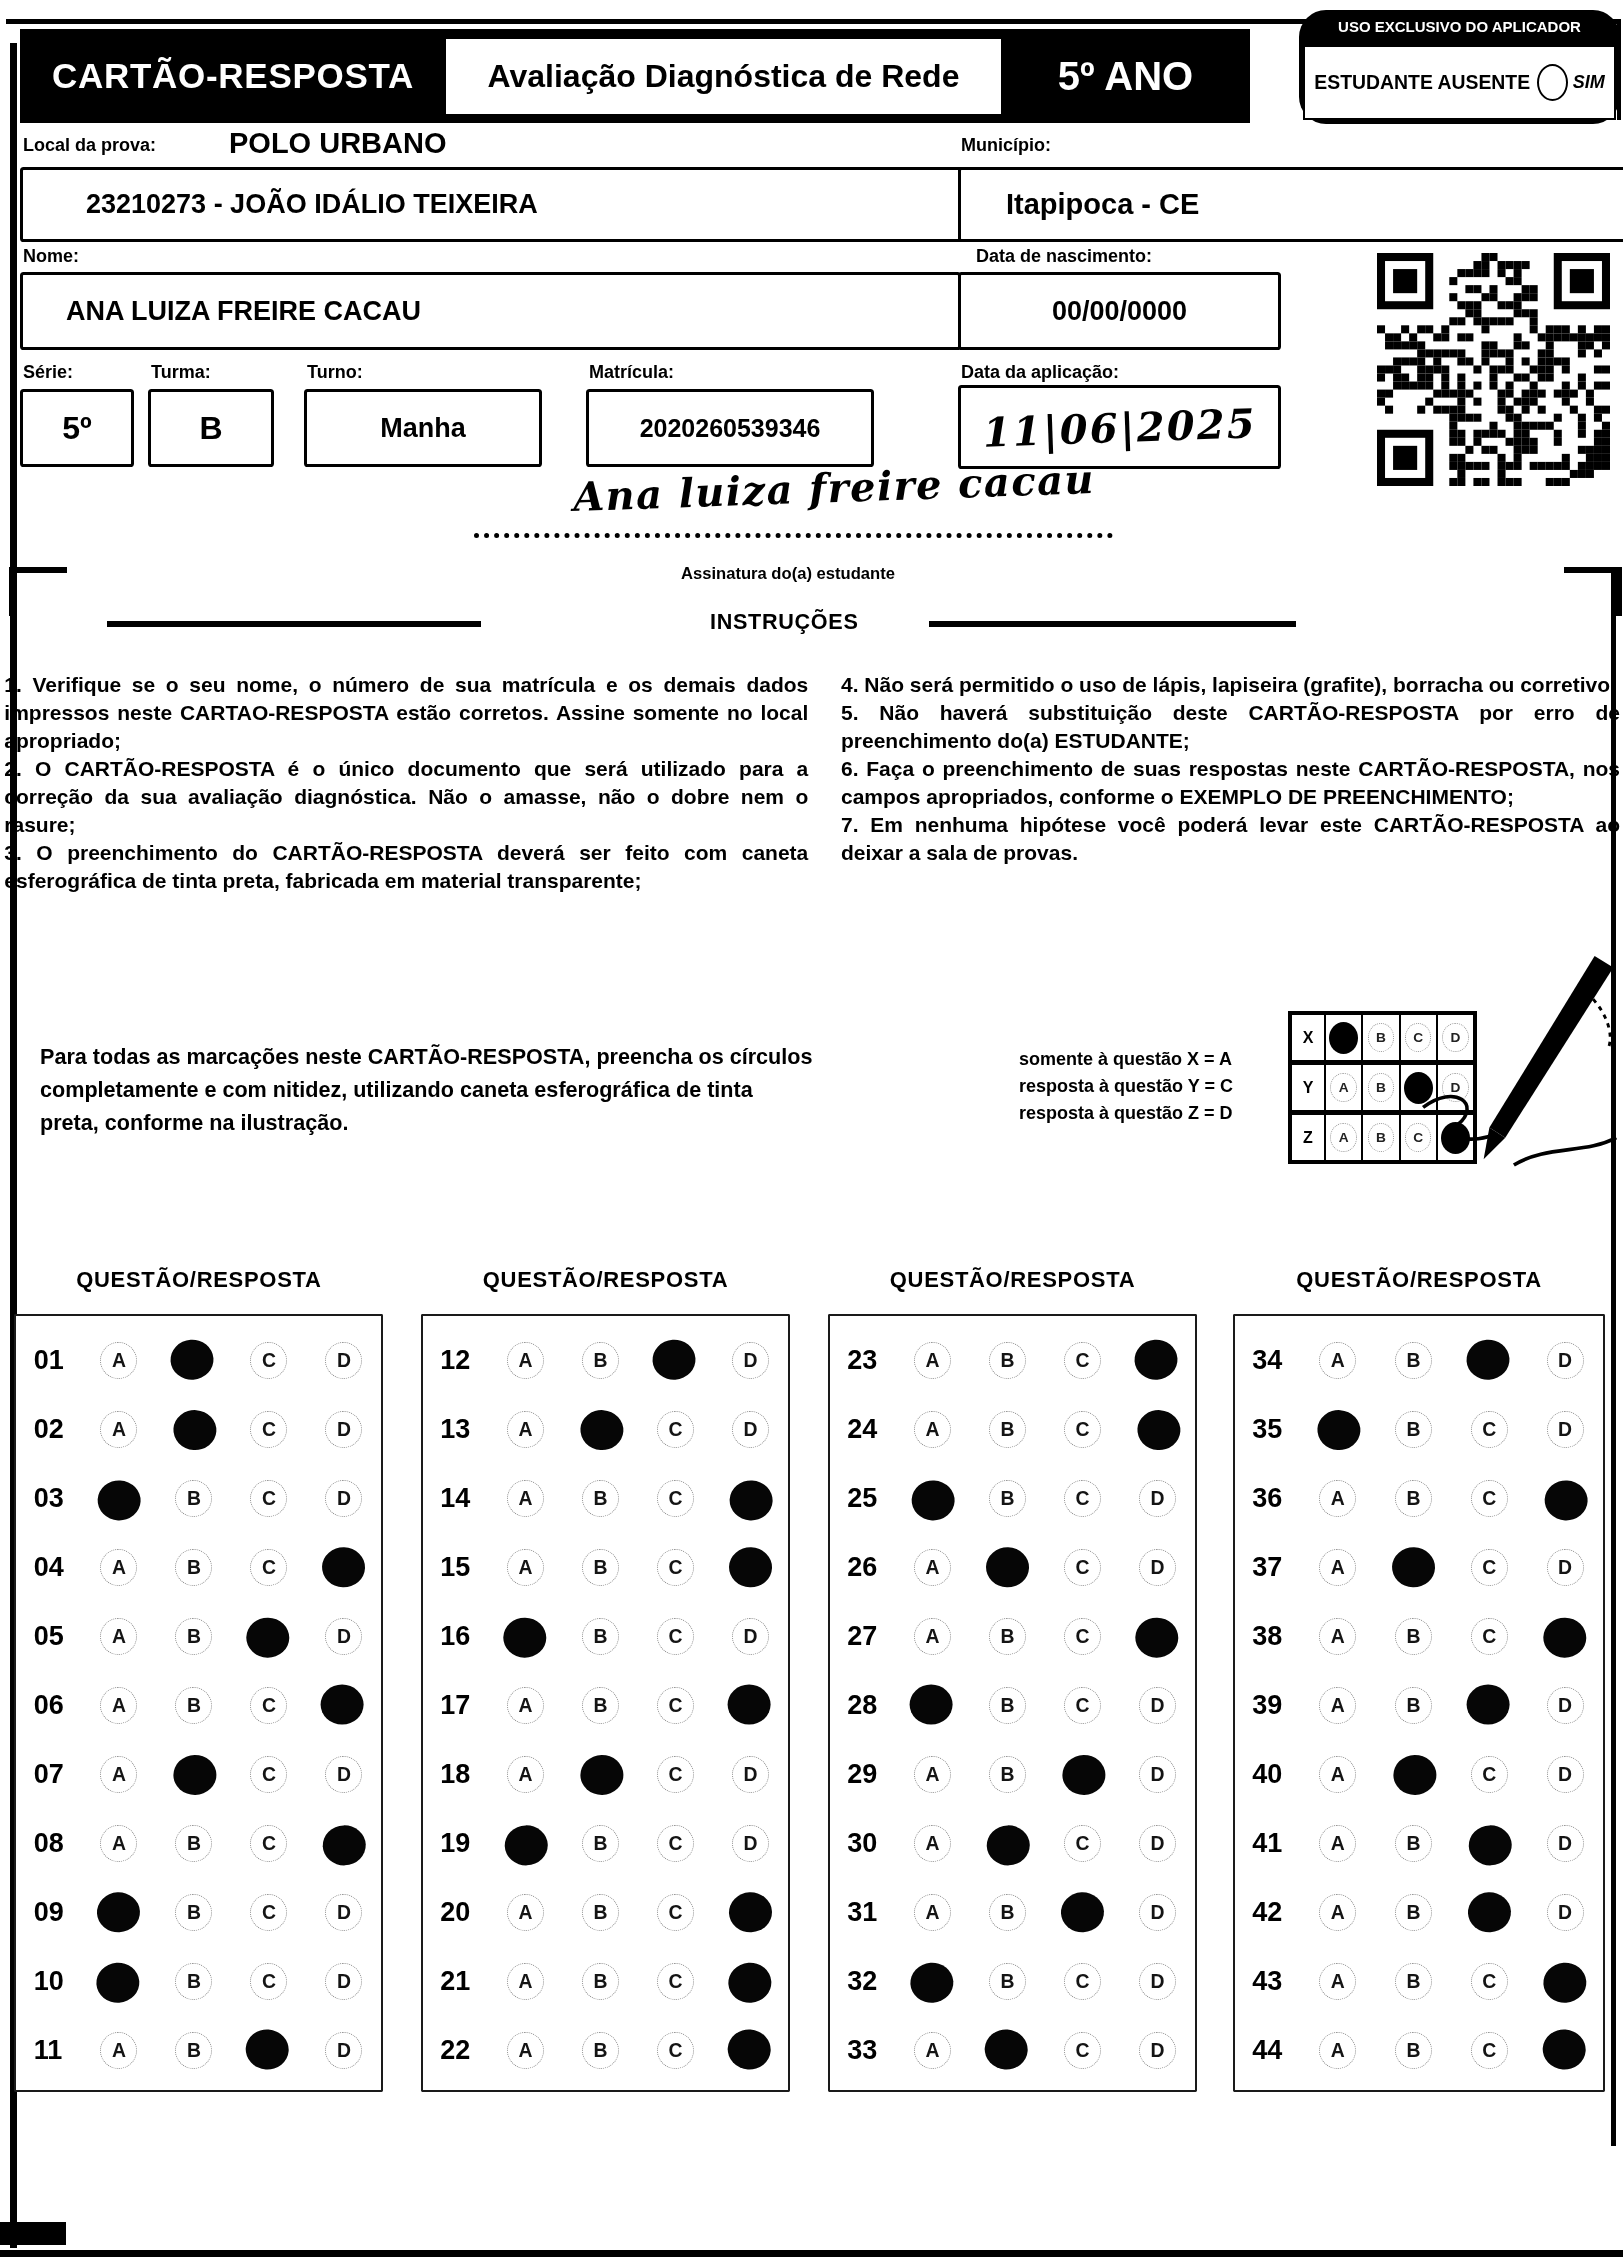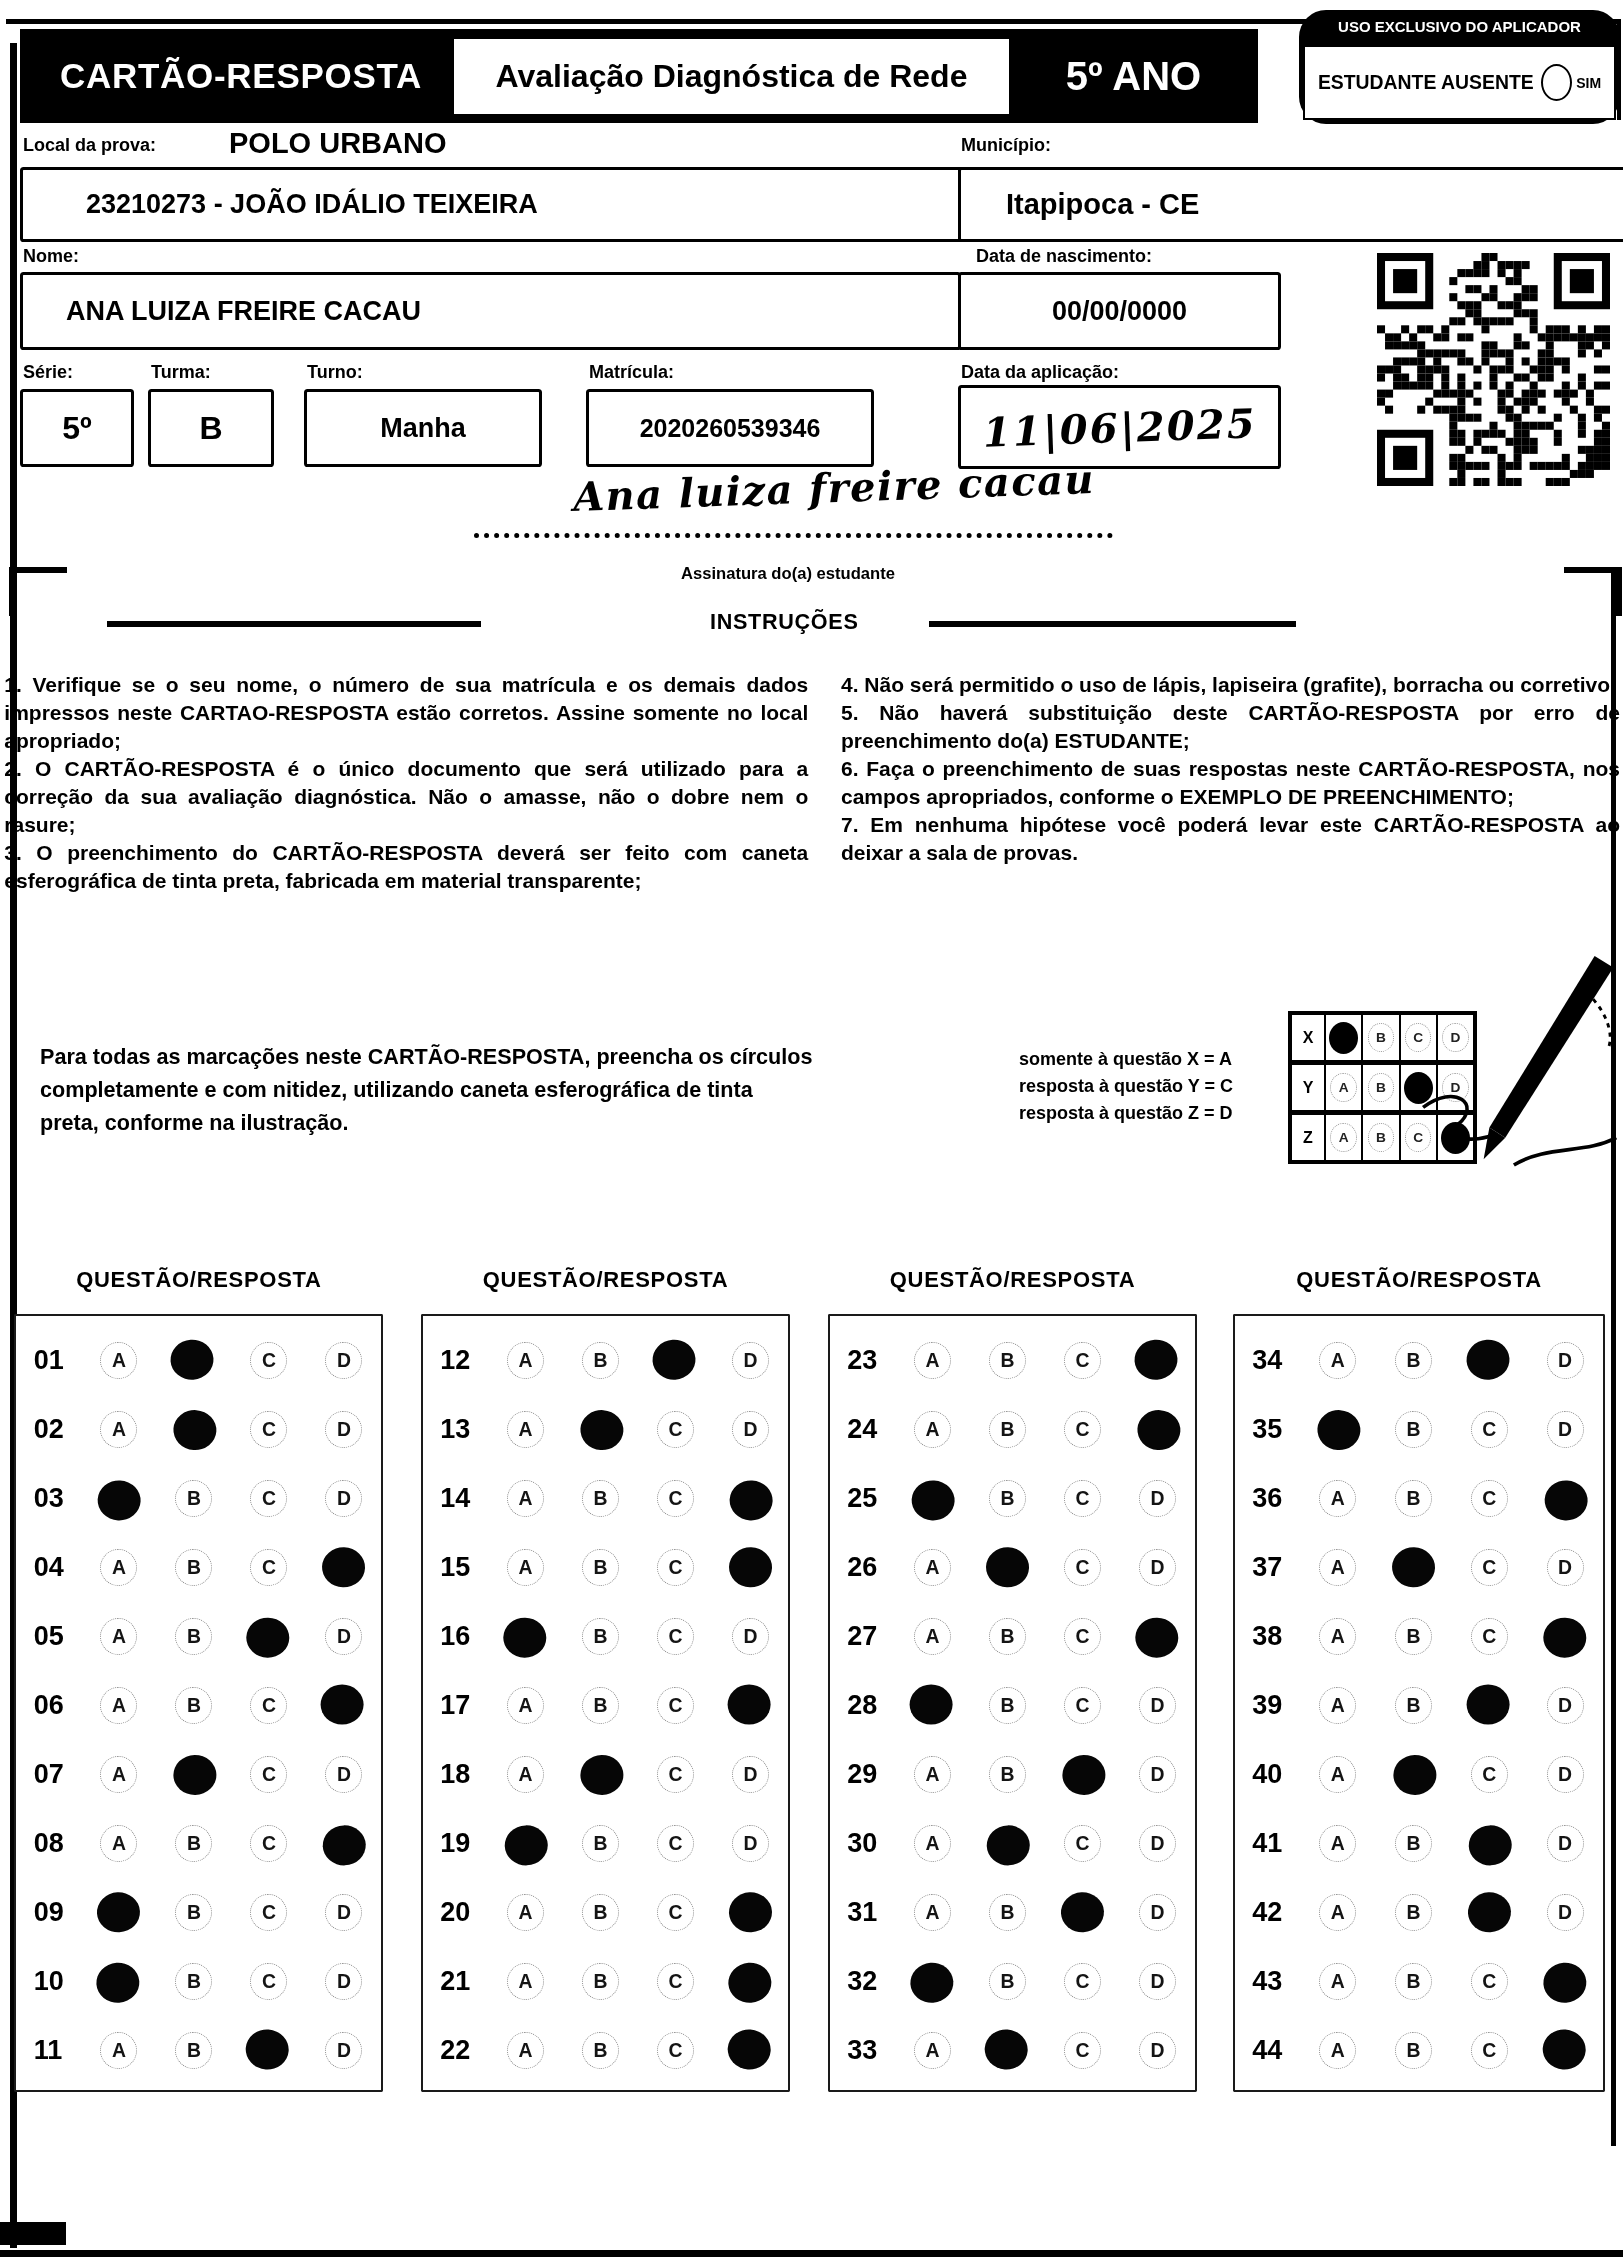--- a/index.html
+++ b/index.html
@@ -10,31 +10,31 @@
   .top-line{position:absolute;left:5.8px;top:19px;width:1615px;height:5px;background:#000;}
   .tr-line{position:absolute;left:1617px;top:19px;width:4.3px;height:101px;background:#000;}
   .left-bar{position:absolute;left:10px;top:43px;width:6.5px;height:2205px;background:#000;}
   .right-line{position:absolute;left:1611px;top:570px;width:5px;height:1576px;background:#000;}
   .bottom-line{position:absolute;left:0;top:2250px;width:1624px;height:6.5px;background:#000;}
   .bl-block{position:absolute;left:0;top:2222px;width:66px;height:23px;background:#000;}
   .bracket-l{position:absolute;left:8.6px;top:567px;width:52px;height:43px;border-top:6.5px solid #000;border-left:6.5px solid #000;}
   .bracket-r{position:absolute;left:1564px;top:567px;width:52px;height:43px;border-top:6.5px solid #000;border-right:6.5px solid #000;}
 
   
-  .header-bar{position:absolute;left:20px;top:29px;width:1230px;height:94px;background:#000;display:flex;align-items:center;padding-left:8px;}
+  .header-bar{position:absolute;left:20px;top:29px;width:1230px;height:94px;background:#000;display:flex;align-items:center;}
   .h-card{width:426px;text-align:center;color:#fff;font-size:35px;font-weight:bold;letter-spacing:0.7px;}
   .h-exam{width:555px;height:75px;background:#fff;display:flex;align-items:center;justify-content:center;
           font-size:32px;font-weight:bold;}
   .h-grade{flex:1;text-align:center;color:#fff;font-size:40px;font-weight:bold;}
   .uso{position:absolute;left:1299px;top:10px;width:321px;height:114px;background:#000;border-radius:27px;}
   .uso-title{height:33px;color:#fff;font-size:15px;font-weight:bold;display:flex;align-items:center;justify-content:center;}
   .uso-body{position:absolute;left:3.6px;right:3.6px;top:35px;bottom:3.6px;background:#fff;border:2.2px solid #000;
             display:flex;align-items:center;justify-content:center;gap:4.3px;font-size:19.4px;font-weight:bold;}
   .uso-circle{width:27px;height:33px;border:2.2px solid #000;border-radius:50%;margin-left:2.9px;}
-  .uso-sim{font-size:14px;font-weight:bold;}
+  .uso-sim{font-size:18px;font-weight:bold;font-style:italic;}
 
   
   .lbl{position:absolute;font-size:18px;font-weight:bold;}
   .val-free{position:absolute;font-size:29px;font-weight:bold;}
   .fbox{position:absolute;border:3.6px solid #000;border-radius:3.6px;display:flex;align-items:center;
         font-size:27px;font-weight:bold;background:#fff;}
   .fcenter{justify-content:center;}
   #qr{position:absolute;left:1377px;top:253px;width:233px;height:233px;}
 
   .hand{font-family:"DejaVu Serif",serif;font-style:italic;font-weight:bold;}

